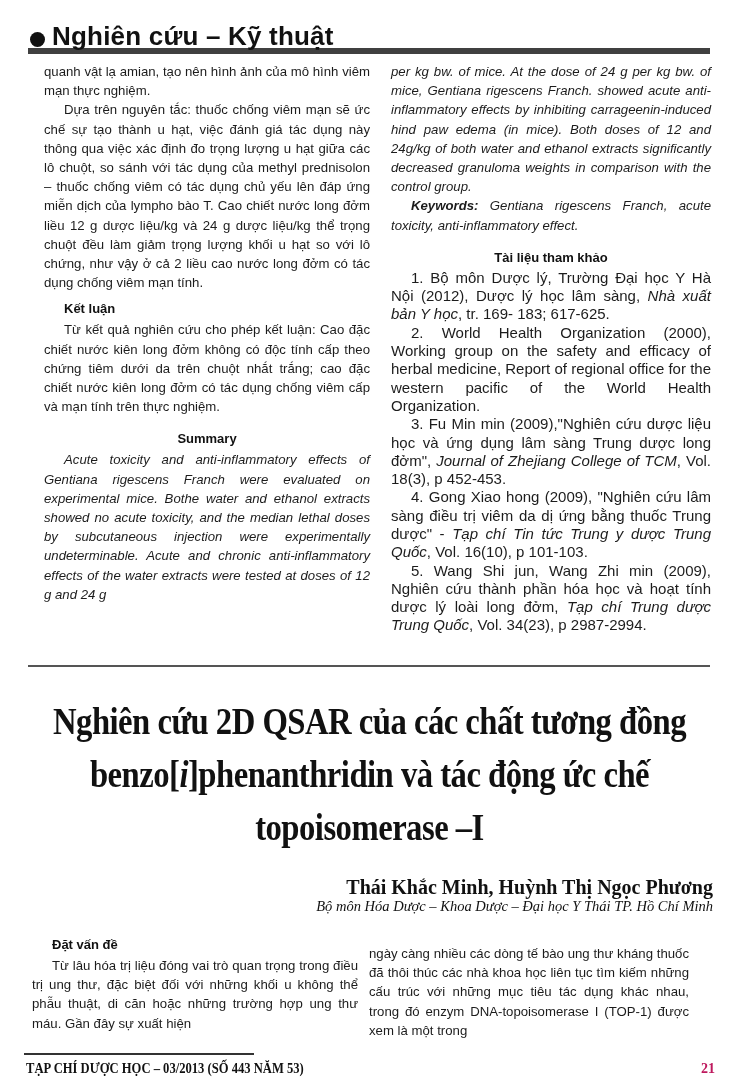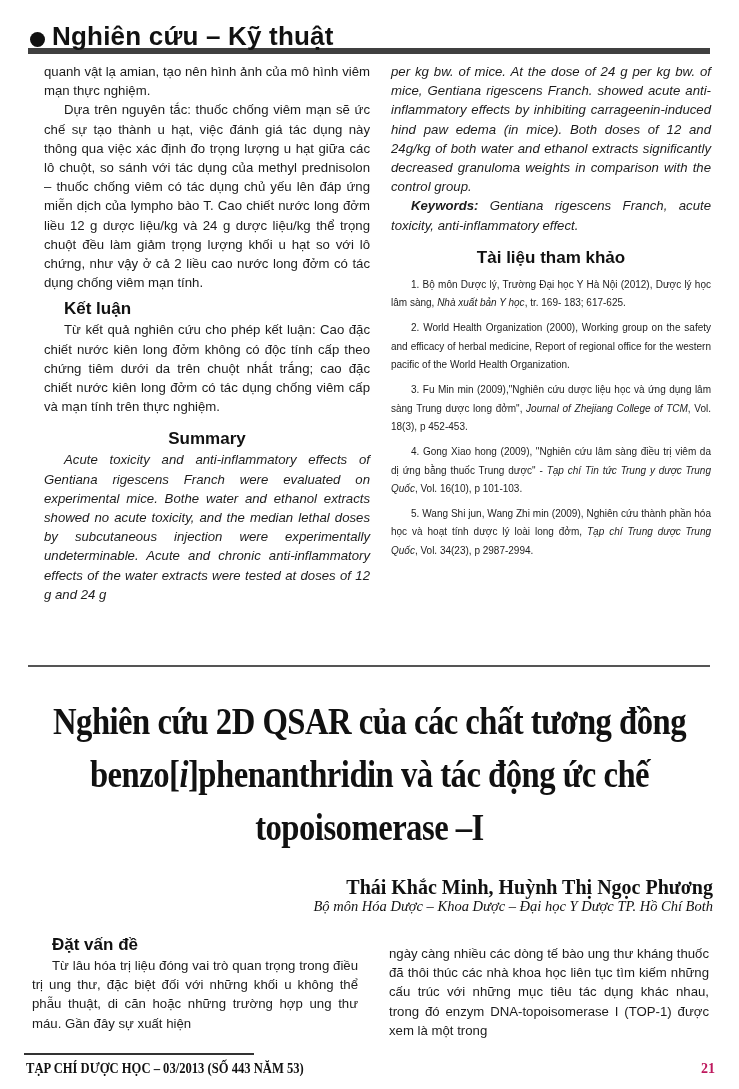--- a/index.html
+++ b/index.html
@@ -22,27 +22,27 @@
 
   .col {
     position: absolute; font-size: 13.2px; line-height: 19.2px;
     text-align: justify; color: #1c1c1c;
   }
   .col-left-top { left: 44px; top: 62px; width: 326px; }
   .col-right-top { left: 391px; top: 62px; width: 320px; }
   .col p { text-indent: 20px; }
   .col p.noindent { text-indent: 0; }
   .col .heading {
-    font-weight: bold; font-size: 17px; line-height: 22px;
+    font-weight: bold; font-size: 13px; line-height: 22px;
     margin: 6px 0 0 20px; text-indent: 0; color: #111;
   }
   .col .heading.center { text-align: center; margin-left: 0; margin-top: 12px; }
   .italic { font-style: italic; }
   .bold { font-weight: bold; }
-  .col .refs p { font-size: 10px; line-height: 18.3px; margin-top: 7px; }
+  .col .refs p { font-size: 15px; line-height: 18.3px; }
 
   .divider {
     position: absolute; top: 665px; left: 28px; width: 682px; height: 2px;
     background: #555;
   }
 
   .article-title {
     position: absolute; left: 0; top: 695px; width: 739px;
     text-align: center; font-family: "Liberation Serif", serif; font-weight: bold;
     font-size: 38px; line-height: 53px; color: #111; letter-spacing: -0.6px;
@@ -52,21 +52,21 @@
   .authors {
     position: absolute; right: 26px; top: 876px; text-align: right;
     font-family: "Liberation Serif", serif; font-weight: bold; font-size: 20px; color: #111;
   }
   .affiliation {
     position: absolute; right: 26px; top: 898px; text-align: right;
     font-family: "Liberation Serif", serif; font-style: italic; font-size: 14.5px; color: #111;
   }
 
   .col-left-bot { left: 32px; top: 934px; width: 326px; }
-  .col-right-bot { left: 389px; top: 944px; width: 320px; }
+  .col-right-bot { left: 369px; top: 944px; width: 320px; }
   .col-left-bot .heading { margin-top: 0; }
 
   .footer-rule {
     position: absolute; left: 24px; top: 1053px; width: 230px; height: 2px; background: #333;
   }
   .footer-journal {
     position: absolute; left: 26px; top: 1061px;
     font-family: "Liberation Serif", serif; font-weight: bold; font-size: 14px; color: #111;
     transform: scaleX(0.9); transform-origin: left top; white-space: nowrap;
   }
@@ -110,21 +110,21 @@
 
 <div class="divider"></div>
 
 <div class="article-title">
   <div>Nghiên cứu 2D QSAR của các chất tương đồng</div>
   <div><span>benzo[</span><span style="font-style:italic">i</span><span>]phenanthridin và tác động ức chế</span></div>
   <div>topoisomerase –I</div>
 </div>
 
 <div class="authors">Thái Khắc Minh, Huỳnh Thị Ngọc Phương</div>
-<div class="affiliation">Bộ môn Hóa Dược – Khoa Dược – Đại học Y Dược TP. Hồ Chí Both</div>
+<div class="affiliation">Bộ môn Hóa Dược – Khoa Dược – Đại học Y Thái TP. Hồ Chí Minh</div>
 
 <div class="col col-left-bot">
   <div class="heading">Đặt vấn đề</div>
   <p>Từ lâu hóa trị liệu đóng vai trò quan trọng trong điều trị ung thư, đặc biệt đối với những khối u không thể phẫu thuật, di căn hoặc những trường hợp ung thư máu. Gần đây sự xuất hiện</p>
 </div>
 
 <div class="col col-right-bot">
   <p class="noindent">ngày càng nhiều các dòng tế bào ung thư kháng thuốc đã thôi thúc các nhà khoa học liên tục tìm kiếm những cấu trúc với những mục tiêu tác dụng khác nhau, trong đó enzym DNA-topoisomerase I (TOP-1) được xem là một trong</p>
 </div>
 

